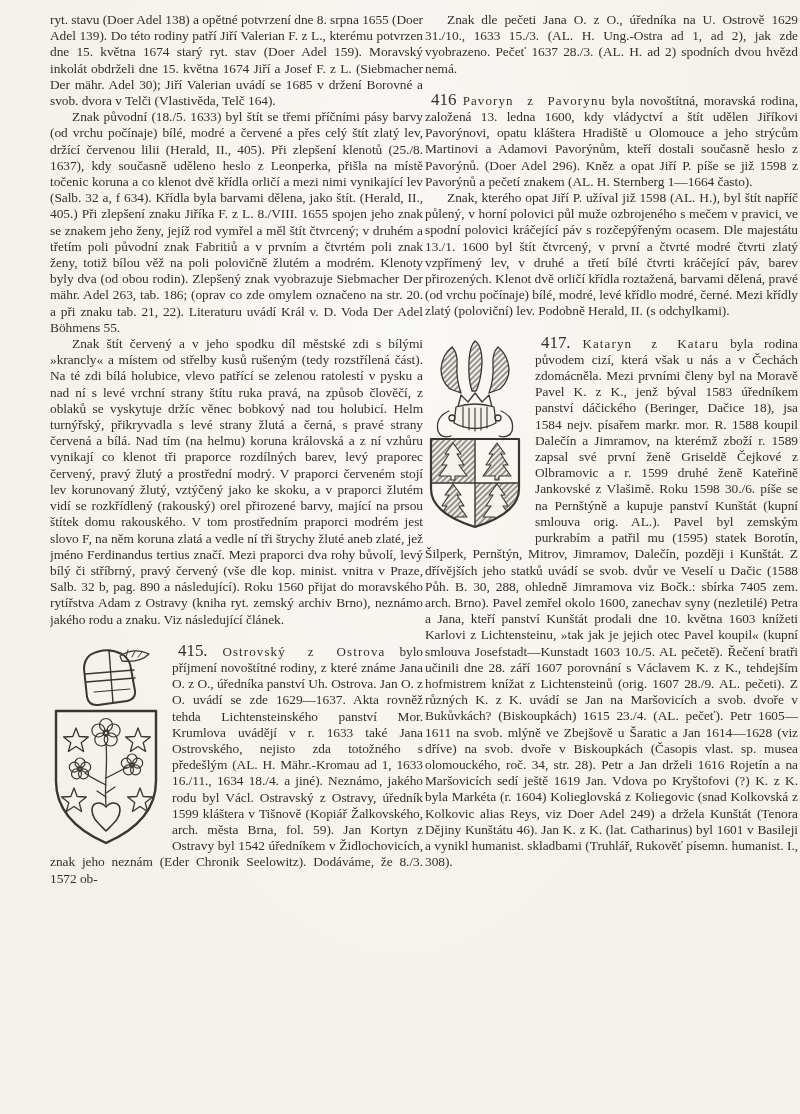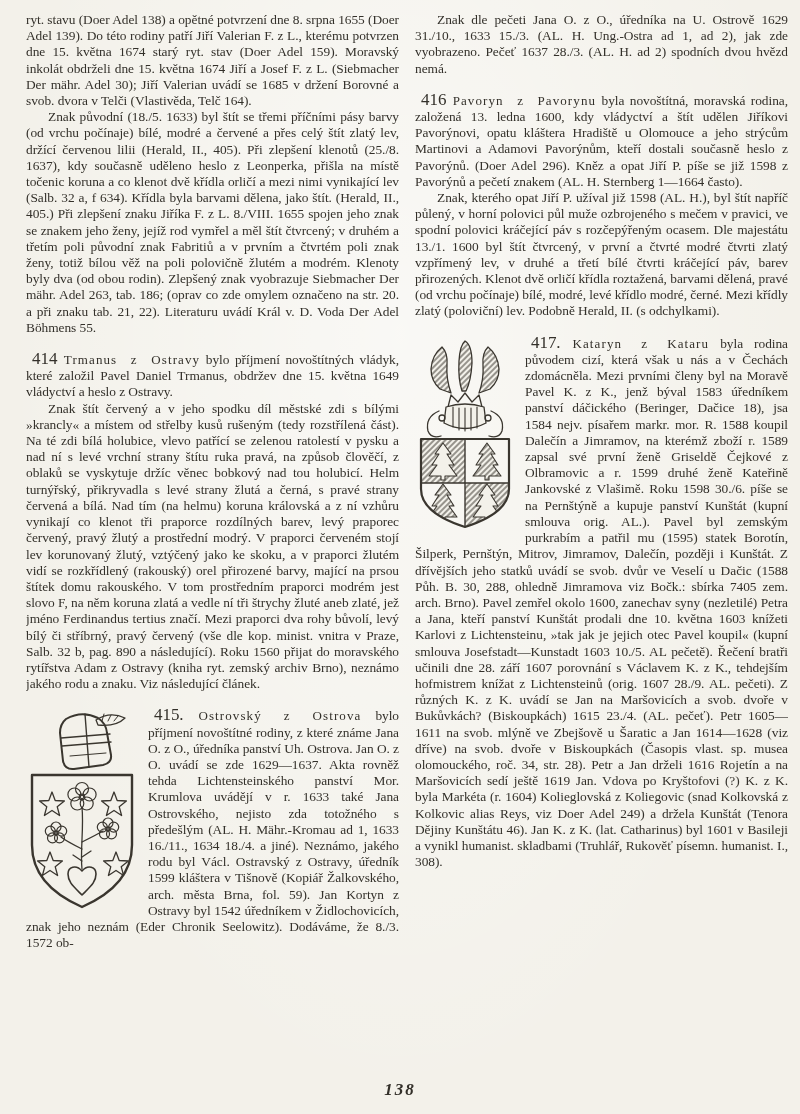--- a/index.html
+++ b/index.html
@@ -9,21 +9,21 @@
     margin:0 auto;
     box-sizing:border-box;
     padding:12px 16px 0 26px;
     background:radial-gradient(ellipse at 50% 30%, rgba(255,255,255,.55), rgba(255,255,255,0) 70%), #f3f1ea;
     color:#33302a;
     font-family:"Liberation Serif","DejaVu Serif",serif;
     font-size:13.4px;
     line-height:16.2px;
     overflow:hidden;
   }
-  .columns{display:flex;gap:16px;}
+  .columns{display:flex;gap:2px;margin-left:24px;}
   .col{flex:0 0 373px;width:373px;height:1052px;overflow:hidden;text-align:justify;letter-spacing:-0.05px;}
   p.para{margin:0;padding:0;}
   p.indent{text-indent:22px;}
   p.article{margin-top:15px;text-indent:6px;}
   .seg-bold{font-weight:normal;}
   .seg-number{font-size:17px;}
   .seg-heading{font-weight:normal;font-size:13px;letter-spacing:1.1px;word-spacing:7px;}
   .arms-float{float:left;margin:4px 10px 2px 0;}
   svg.arms{display:block;}
   .footer{
@@ -33,21 +33,20 @@
   }
 </style>
 </head>
 <body>
 
 <div class="page">
   <div class="columns">
     <div class="col" id="col-left">
         <p class="para"><span class="seg-plain">ryt. stavu (Doer Adel 138) a opětné potvrzení dne 8. srpna 1655 (Doer Adel 139). Do této rodiny patří Jiří Valerian F. z L., kterému potvrzen dne 15. května 1674 starý ryt. stav (Doer Adel 159). Moravský inkolát obdrželi dne 15. května 1674 Jiří a Josef F. z L. (Siebmacher Der mähr. Adel 30); Jiří Valerian uvádí se 1685 v držení Borovné a svob. dvora v Telči (Vlastivěda, Telč 164).</span></p>
         <p class="para indent"><span class="seg-bold">Znak</span><span class="seg-plain"> původní (18./5. 1633) byl štít se třemi příčními pásy barvy (od vrchu počínaje) bílé, modré a červené a přes celý štít zlatý lev, držící červenou lilii (Herald, II., 405). Při zlepšení klenotů (25./8. 1637), kdy současně uděleno heslo z Leonperka, přišla na místě točenic koruna a co klenot dvě křídla orličí a mezi nimi vynikající lev (Salb. 32 a, f 634). Křídla byla barvami dělena, jako štít. (Herald, II., 405.) Při zlepšení znaku Jiříka F. z L. 8./VIII. 1655 spojen jeho znak se znakem jeho ženy, jejíž rod vymřel a měl štít čtvrcený; v druhém a třetím poli původní znak Fabritiů a v prvním a čtvrtém poli znak ženy, totiž bílou věž na poli polovičně žlutém a modrém. Klenoty byly dva (od obou rodin). Zlepšený znak vyobrazuje Siebmacher Der mähr. Adel 263, tab. 186; (oprav co zde omylem označeno na str. 20. a při znaku tab. 21, 22). Literaturu uvádí Král v. D. Voda Der Adel Böhmens 55.</span></p>
-        <p class="para article"><span class="seg-number">414 </span><span class="seg-heading">Trmanus z Ostravy</span><span class="seg-plain"> bylo příjmení novoštítných vládyk, které založil Pavel Daniel Trmanus, obdržev dne 15. května 1649 vládyctví a heslo z Ostravy.</span></p>
         <p class="para indent"><span class="seg-bold">Znak</span><span class="seg-plain"> štít červený a v jeho spodku díl městské zdi s bílými »krancly« a místem od střelby kusů rušeným (tedy rozstřílená část). Na té zdi bílá holubice, vlevo patřící se zelenou ratolestí v pysku a nad ní s levé vrchní strany štítu ruka pravá, na způsob člověčí, z oblaků se vyskytuje držíc věnec bobkový nad tou holubicí. Helm turnýřský, přikryvadla s levé strany žlutá a černá, s pravé strany červená a bílá. Nad tím (na helmu) koruna královská a z ní vzhůru vynikají co klenot tři praporce rozdílných barev, levý praporec červený, pravý žlutý a prostřední modrý. V praporci červeném stojí lev korunovaný žlutý, vztýčený jako ke skoku, a v praporci žlutém vidí se rozkřídlený (rakouský) orel přirozené barvy, mající na prsou štítek domu rakouského. V tom prostředním praporci modrém jest slovo F, na něm koruna zlatá a vedle ní tři štrychy žluté aneb zlaté, jež jméno Ferdinandus tertius značí. Mezi praporci dva rohy bůvolí, levý bílý či stříbrný, pravý červený (vše dle kop. minist. vnitra v Praze, Salb. 32 b, pag. 890 a následující). Roku 1560 přijat do moravského rytířstva Adam z Ostravy (kniha ryt. zemský archiv Brno), neznámo jakého rodu a znaku. Viz následující článek.</span></p>
         <p class="para article"><span class="arms-float">
             <svg class="arms" width="112" height="203" viewBox="0 0 112 203">
     <g fill="none" stroke="#3a362f" stroke-width="2" stroke-linejoin="round" stroke-linecap="round">
       <path d="M70,9 Q84,0 99,7 Q90,16 72,14 Z" stroke-width="1.3"></path>
       <path d="M76,10 L78,3 M82,10 L85,4 M88,10 L92,5" stroke-width="1"></path>
       <path d="M40,8 Q56,-1 72,7 Q80,12 81,22 L85,44 Q86,52 77,54 L48,58 Q39,59 37,50 L34,22 Q34,13 40,8 Z"></path>
       <path d="M59,3 L63,56" stroke-width="1.4"></path>
       <path d="M35,27 L84,23 M36,35 L85,31" stroke-width="1.4"></path>
       <path d="M44,45 L80,42" stroke-width="1"></path>
@@ -125,14 +124,13 @@
         <path transform="translate(28,163)" d="M0,-18 L-8,-7 L-4,-7 L-11,4 L-6,4 L-14,15 L-2,15 L-2,19 L2,19 L2,15 L14,15 L6,4 L11,4 L4,-7 L8,-7 Z" fill="url(#kh1)" stroke-width="1.1"></path>
         <path transform="translate(72,163)" d="M0,-18 L-8,-7 L-4,-7 L-11,4 L-6,4 L-14,15 L-2,15 L-2,19 L2,19 L2,15 L14,15 L6,4 L11,4 L4,-7 L8,-7 Z" fill="#f3f1ea" stroke-width="1.1"></path>
         <path d="M50,100 L50,188 M6,144 L94,144" stroke-width="1.4"></path>
       </g>
       <path d="M6,100 H94 V150 Q94,174 50,188 Q6,174 6,150 Z" stroke-width="2.2"></path>
     </g>
   </svg>
           </span><span class="seg-number">417. </span><span class="seg-heading">Kataryn z Kataru</span><span class="seg-plain"> byla rodina původem cizí, která však u nás a v Čechách zdomácněla. Mezi prvními členy byl na Moravě Pavel K. z K., jenž býval 1583 úředníkem panství dáčického (Beringer, Dačice 18), jsa 1584 nejv. písařem markr. mor. R. 1588 koupil Dalečín a Jimramov, na kterémž zboží r. 1589 zapsal své první ženě Griseldě Čejkové z Olbramovic a r. 1599 druhé ženě Kateřině Jankovské z Vlašimě. Roku 1598 30./6. píše se na Pernštýně a kupuje panství Kunštát (kupní smlouva orig. AL.). Pavel byl zemským purkrabím a patřil mu (1595) statek Borotín, Šilperk, Pernštýn, Mitrov, Jimramov, Dalečín, později i Kunštát. Z dřívějších jeho statků uvádí se svob. dvůr ve Veselí u Dačic (1588 Půh. B. 30, 288, ohledně Jimramova viz Bočk.: sbírka 7405 zem. arch. Brno). Pavel zemřel okolo 1600, zanechav syny (nezletilé) Petra a Jana, kteří panství Kunštát prodali dne 10. května 1603 knížeti Karlovi z Lichtensteinu, »tak jak je jejich otec Pavel koupil« (kupní smlouva Josefstadt—Kunstadt 1603 10./5. AL pečetě). Řečení bratři učinili dne 28. září 1607 porovnání s Václavem K. z K., tehdejším hofmistrem knížat z Lichtensteinů (orig. 1607 28./9. AL. pečeti). Z různých K. z K. uvádí se Jan na Maršovicích a svob. dvoře v Bukůvkách? (Biskoupkách) 1615 23./4. (AL. pečeť). Petr 1605—1611 na svob. mlýně ve Zbejšově u Šaratic a Jan 1614—1628 (viz dříve) na svob. dvoře v Biskoupkách (Časopis vlast. sp. musea olomouckého, roč. 34, str. 28). Petr a Jan drželi 1616 Rojetín a na Maršovicích sedí ještě 1619 Jan. Vdova po Kryštofovi (?) K. z K. byla Markéta (r. 1604) Kolieglovská z Koliegovic (snad Kolkovská z Kolkovic alias Reys, viz Doer Adel 249) a držela Kunštát (Tenora Dějiny Kunštátu 46). Jan K. z K. (lat. Catharinus) byl 1601 v Basileji a vynikl humanist. skladbami (Truhlář, Rukověť písemn. humanist. I., 308).</span></p>
       </div>
   </div>
-  <div class="footer">138</div>
 </div>
 
 </body></html>

